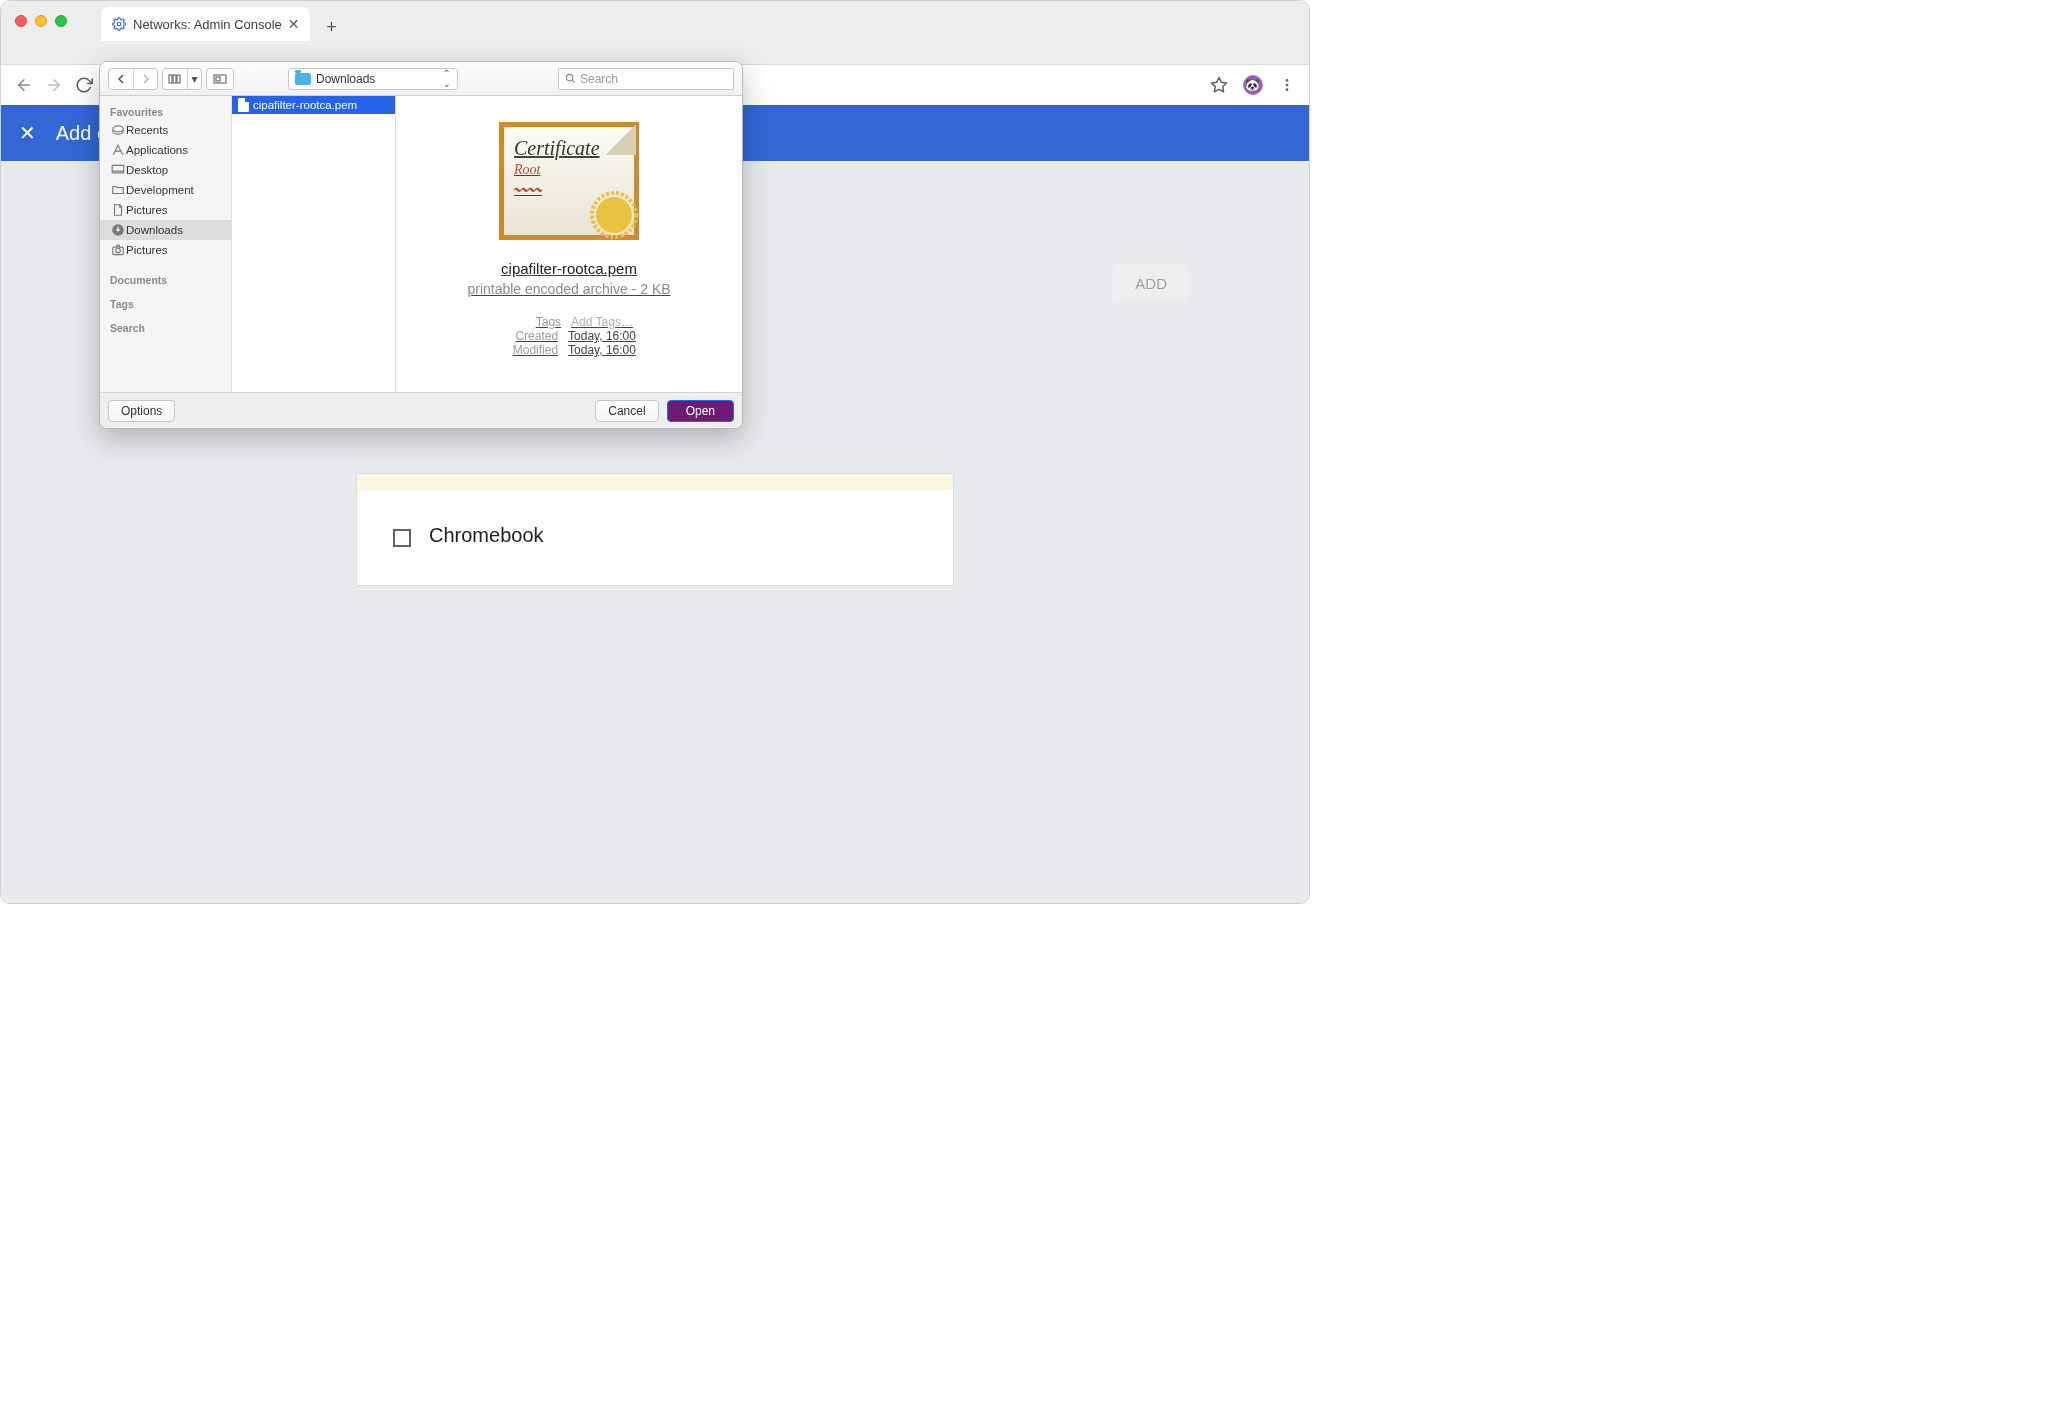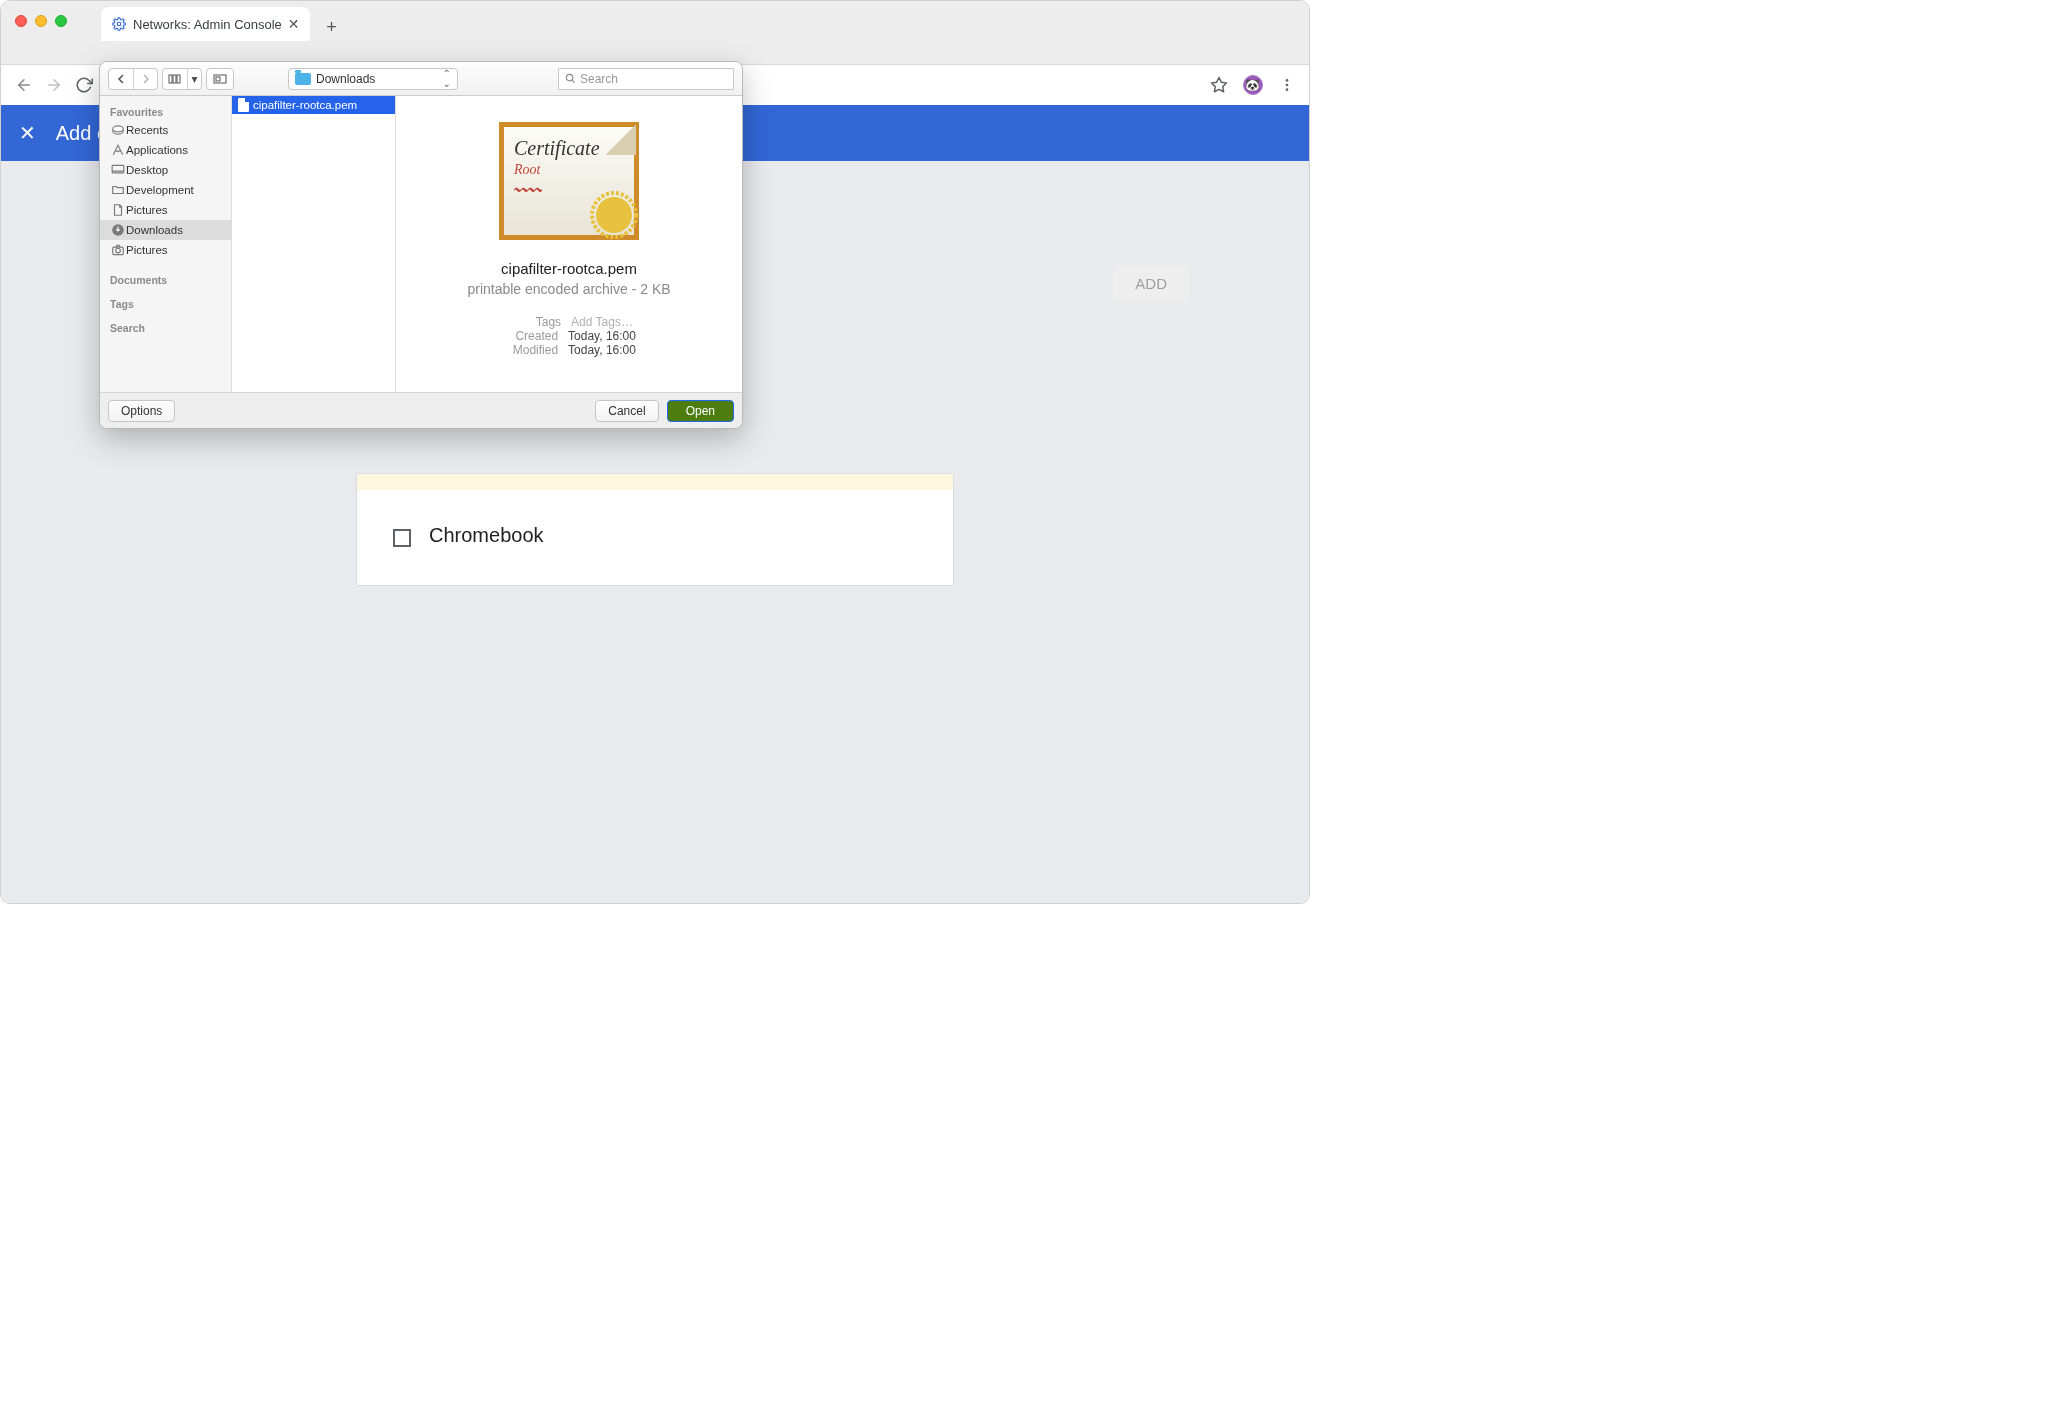--- a/index.html
+++ b/index.html
@@ -57,36 +57,36 @@
 .sidebar .item { display:flex; align-items:center; padding: 3px 10px; color:#333; }
 .sidebar .item.sel { background:#dcdcdc; }
 .sidebar .item .ic { width:16px; display:flex; align-items:center; justify-content:center; color:#7a7a7a; }
 .sidebar .item .ic svg { display:block; }
 
 .filecol { width: 164px; border-right:1px solid #ddd; }
 .filerow { background:#2563eb; color:#fff; font-size:11.5px; display:flex; align-items:center; padding:2px 6px; gap:4px; }
 .filerow .doc-i{width:11px;height:14px;background:#fff;border-radius:1px;position:relative;}
 .filerow .doc-i::after{content:"";position:absolute;top:0;right:0;width:4px;height:4px;background:#2563eb;}
 
-.preview { flex:1; display:flex; flex-direction:column; align-items:center; padding: 26px 10px 10px; font-size:12px; color:#444; }
+.preview { flex:1; display:flex; flex-direction:column; align-items:center; padding: 26px 10px 10px; font-size:12px; color:#444;text-decoration:underline; }
 .cert-preview { width: 140px; height: 118px; border: 5px solid #cf8a2a; background: linear-gradient(#fbfbf6,#e8e4d6); position:relative; display:flex; flex-direction:column; align-items:flex-start; padding:10px 10px; }
 .cert-title{font-family: cursive; font-size:20px; font-style:italic; color:#333;}
 .cert-sub{font-family: cursive; font-size:14px; font-style:italic; color:#c1473a; margin-top:2px;}
 .cert-squig{font-family: cursive; font-size:14px; color:#c1473a;}
 .cert-seal{position:absolute; right:-4px; bottom:-4px; width:48px; height:48px;}
 .fname { margin-top: 20px; font-size:15px; color:#222; }
 .ftype { margin-top: 4px; font-size:14px; color:#8a8a8a; }
 .meta { margin-top: 18px; font-size: 12px; color:#444; }
 .meta .row{ display:flex; gap:10px; justify-content:center; }
 .meta .row .k{ color:#9a9a9a; width:56px; text-align:right; }
 
 .dlg-footer { background:#eeeeee; height:36px; border-top:1px solid #d4d4d4; display:flex; align-items:center; padding: 0 8px; }
 .dlg-footer .btn { border:1px solid #c6c6c6; border-radius:4px; height:22px; padding: 0 12px; font-size:12px; display:flex; align-items:center; background: linear-gradient(#fdfdfd,#f3f3f3); color:#333; }
 .dlg-footer .spacer{flex:1;}
-.dlg-footer .btn.primary{ background:#4d7c0f; border-color:#1c6af2; color:#fff; margin-left:8px; padding:0 18px;}
+.dlg-footer .btn.primary{ background:#701a75; border-color:#1c6af2; color:#fff; margin-left:8px; padding:0 18px;}
 </style>
 </head>
 <body>
 
 <div class="browser-chrome">
   <div class="traffic-lights">
     <div class="tl red"></div>
     <div class="tl yellow"></div>
     <div class="tl green"></div>
   </div>

